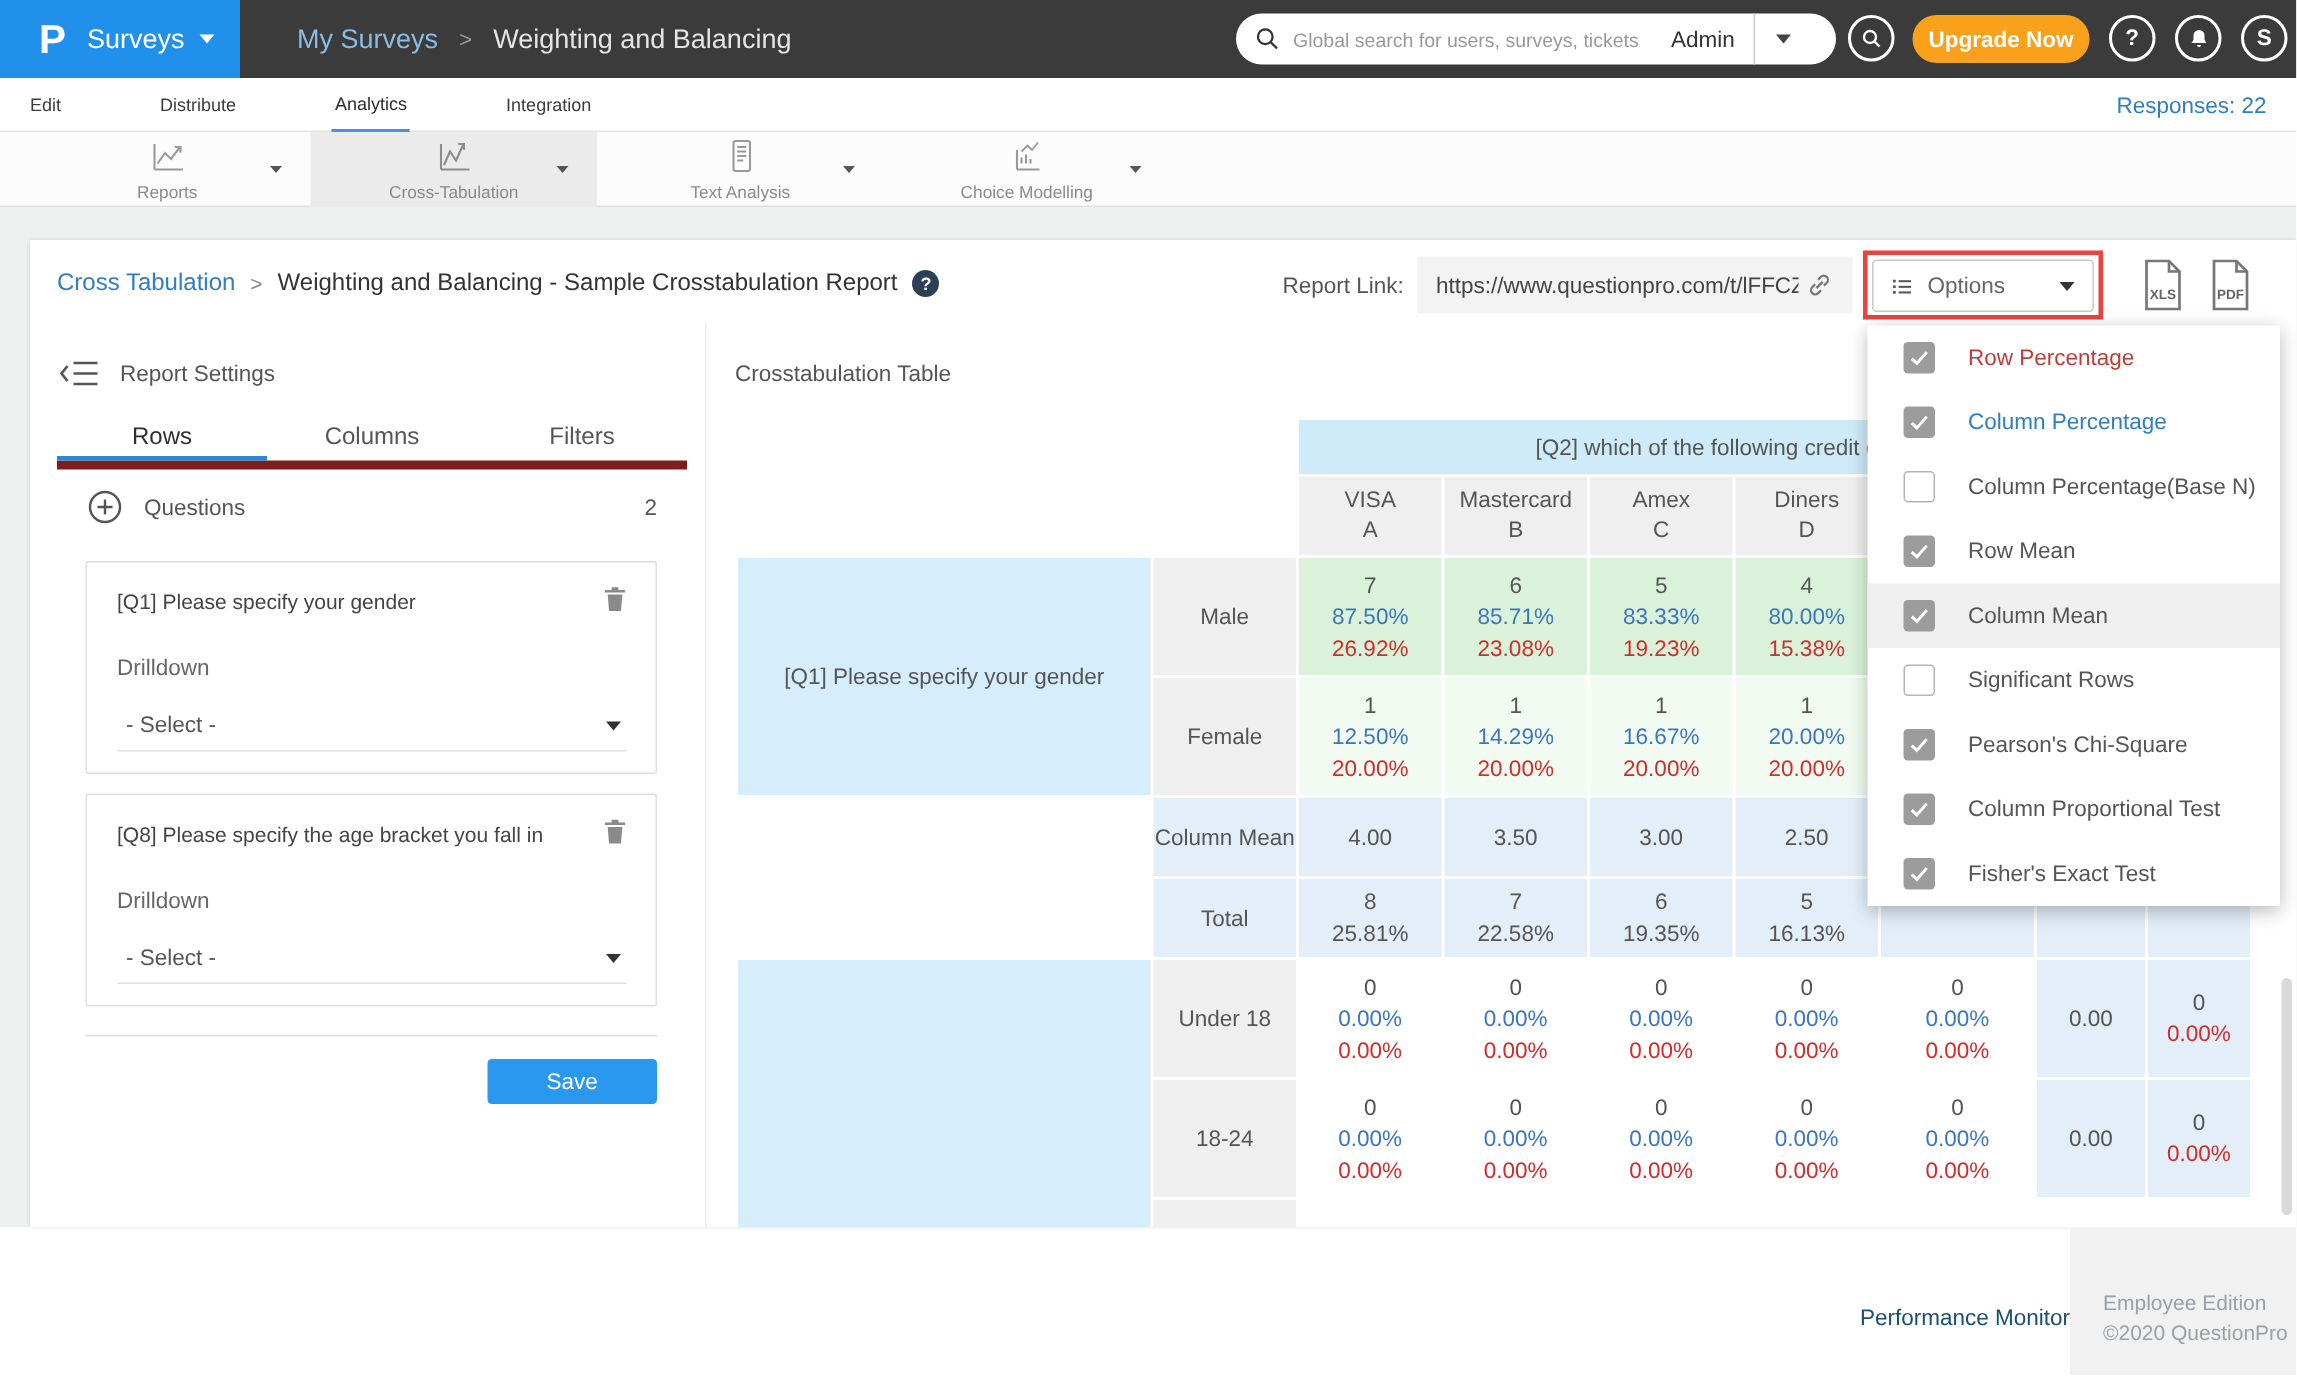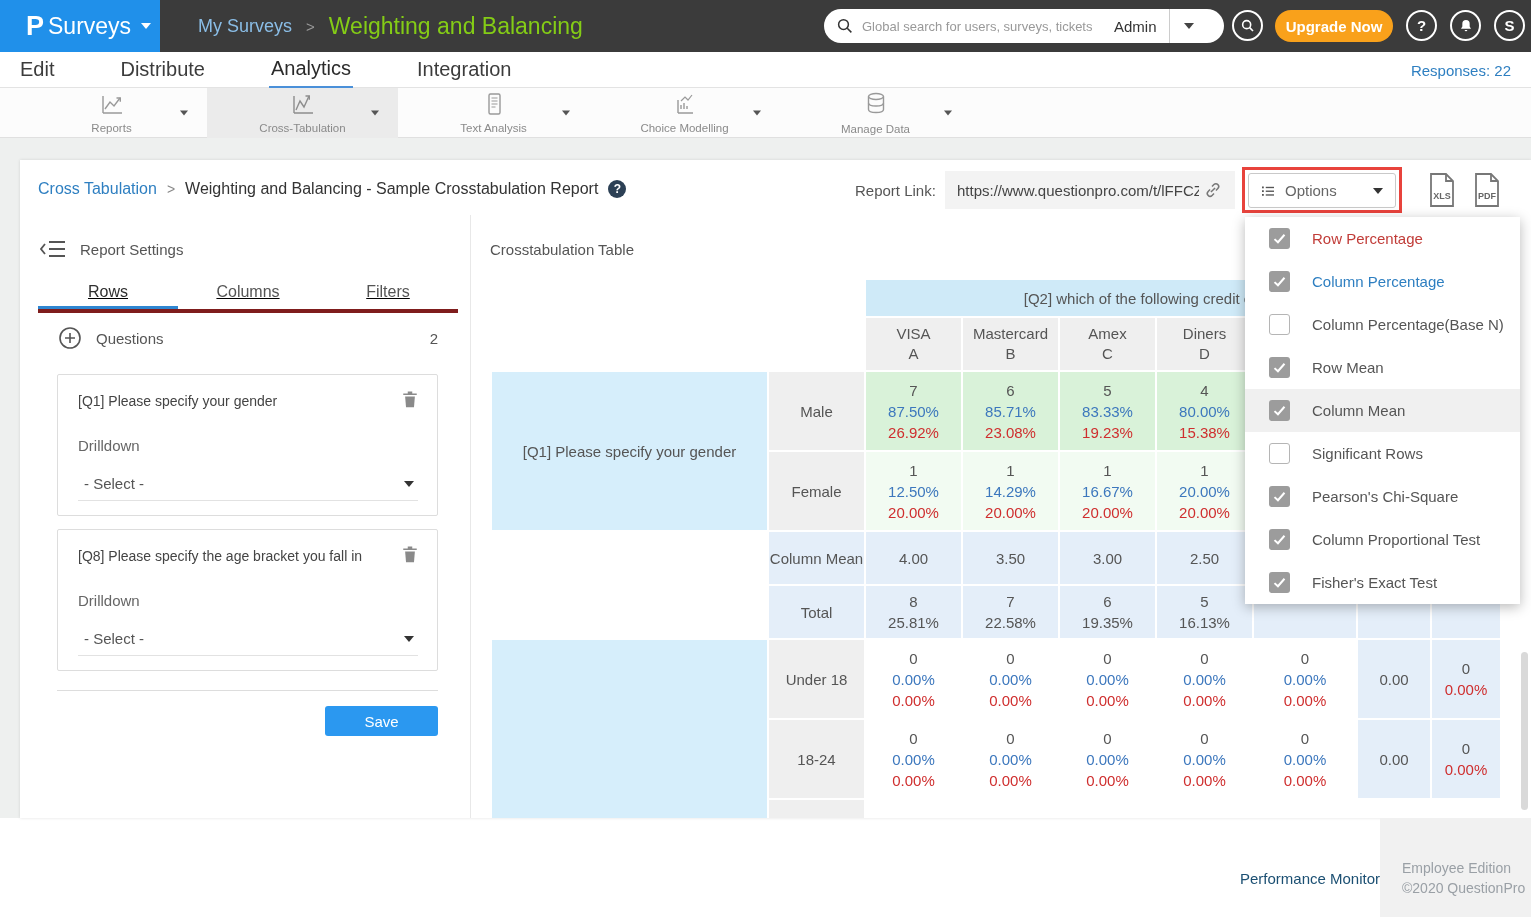--- a/index.html
+++ b/index.html
@@ -3,40 +3,40 @@
 <meta charset="utf-8">
 <style>
   *{box-sizing:border-box;margin:0;padding:0;font-family:"Liberation Sans",sans-serif;}
   html,body{background:#fff;}
   .page{position:relative;width:1531px;height:917px;overflow:hidden;background:#fff;}
 
   
   .topbar{position:absolute;left:0;top:0;width:1531px;height:52px;background:#3b3b3b;}
   .logoblk{position:absolute;left:0;top:0;width:160px;height:52px;background:#2090ea;display:flex;align-items:center;cursor:pointer;}
   .logoP{margin-left:26px;color:#fff;font-size:27px;font-weight:bold;}
-  .logoTxt{margin-left:4px;color:#fff;font-size:23px;}
+  .logoTxt{margin-left:14px;color:#fff;font-size:18px;}
   .caret{width:0;height:0;border-left:5px solid transparent;border-right:5px solid transparent;border-top:6px solid currentColor;display:inline-block;}
   .logoCaret{margin-left:10px;color:#fff;}
   .crumbs{position:absolute;left:198px;top:0;height:52px;display:flex;align-items:center;gap:14px;}
   .crumbLink{color:#8abde6;font-size:18px;cursor:pointer;}
   .crumbSep{color:#9a9a9a;font-size:15px;}
-  .crumbCur{color:#84cc16;font-size:23px;}
+  .crumbCur{color:#e5e5e5;font-size:18px;}
   .searchPill{position:absolute;left:824px;top:9px;width:400px;height:34px;background:#fff;border-radius:17px;display:flex;align-items:center;}
   .searchPill svg{margin-left:12px;}
   .gsearch{border:none;outline:none;background:transparent;width:252px;margin-left:8px;font-size:13px;color:#444;}
   .gsearch::placeholder{color:#999;}
   .scope{font-size:15px;color:#333;cursor:pointer;}
   .pillDivider{width:1px;height:34px;background:#ccc;margin-left:12px;}
   .scopeCaretWrap{width:38px;height:34px;display:flex;align-items:center;justify-content:center;color:#444;cursor:pointer;}
   .circBtn{position:absolute;top:10px;width:31px;height:31px;border:2px solid #fff;border-radius:50%;display:flex;align-items:center;justify-content:center;color:#fff;font-size:15px;font-weight:bold;cursor:pointer;}
   .upgrade{position:absolute;left:1275px;top:10px;width:118px;height:32px;background:#f9a11b;border:none;border-radius:16px;color:#fff;font-size:15px;font-weight:bold;cursor:pointer;}
 
   
   .subnav{position:absolute;left:0;top:52px;width:1531px;height:36px;background:#fff;border-bottom:1px solid #e3e3e3;display:flex;align-items:center;}
-  .subnav .item{font-size:20px;color:#3c3c3c;margin-left:0;cursor:pointer;height:36px;display:flex;align-items:center;padding:0 2px;}
+  .subnav .item{font-size:12px;color:#3c3c3c;margin-left:0;cursor:pointer;height:36px;display:flex;align-items:center;padding:0 2px;}
   .subnav .item.active{color:#2b2b2b;border-bottom:2px solid #4a90d9;}
   .responses{position:absolute;right:20px;top:0;height:36px;display:flex;align-items:center;color:#2e7fc1;font-size:15px;}
 
   
   .toolbar{position:absolute;left:0;top:88px;width:1531px;height:50px;background:#fcfcfc;border-bottom:1px solid #e0e0e0;display:flex;}
   .tool{position:relative;width:191px;height:50px;display:flex;flex-direction:column;align-items:center;justify-content:center;cursor:pointer;}
   .tool.active{background:#ebebeb;}
   .tool .tlabel{font-size:11.5px;color:#8a8a8a;margin-top:2px;}
   .tool .tcaret{position:absolute;right:18px;top:22px;color:#555;transform:scale(.8);}
 
@@ -56,21 +56,21 @@
   .redbox{position:absolute;left:1242px;top:167px;width:160px;height:46px;border:3px solid #e8433c;z-index:40;}
   .optBtn{position:absolute;left:1248px;top:173px;width:148px;height:35px;background:#fff;border:1px solid #c9c9c9;border-radius:3px;display:flex;align-items:center;cursor:pointer;z-index:41;}
   .optBtn .olabel{font-size:15px;color:#666;margin-left:8px;}
   .optBtn .ocaret{margin-left:auto;margin-right:12px;color:#333;}
   .fileIcon{position:absolute;top:172px;cursor:pointer;}
 
   
   .sidebarBorder{position:absolute;left:470px;top:215px;width:1px;height:603px;background:#e8e8e8;}
   .rsHead{position:absolute;left:40px;top:238px;display:flex;align-items:center;gap:14px;}
   .rsTitle{font-size:15px;color:#555;}
-  .tabs{position:absolute;left:38px;top:280px;width:420px;height:33px;border-bottom:4px solid #7f1d1d;display:flex;text-decoration:underline;}
+  .tabs{position:absolute;left:38px;top:280px;width:420px;height:33px;border-bottom:6px solid #7f1d1d;display:flex;}
   .tab{flex:1;text-align:center;font-size:16px;color:#555;cursor:pointer;padding-top:3px;}
   .tab.active{color:#2f2f2f;border-bottom:3px solid #2e86d1;}
   .qRow{position:absolute;left:58px;top:326px;width:380px;display:flex;align-items:center;gap:14px;}
   .qRow .qlabel{font-size:15px;color:#555;}
   .qRow .qcount{margin-left:auto;font-size:15px;color:#555;}
   .qcard{position:absolute;left:57px;width:381px;height:142px;border:1px solid #ddd;border-radius:2px;background:#fff;}
   .qcard .qtext{position:absolute;left:20px;top:18px;font-size:14px;color:#444;width:300px;white-space:nowrap;}
   .qcard .trash{position:absolute;right:18px;top:14px;cursor:pointer;}
   .qcard .drill{position:absolute;left:20px;top:62px;font-size:15px;color:#666;}
   .qcard .sel{position:absolute;left:20px;top:92px;width:340px;height:34px;border-bottom:1px solid #e2e2e2;display:flex;align-items:center;cursor:pointer;}
@@ -200,29 +200,20 @@
           <span class="tlabel">Text Analysis</span>
           <span class="caret tcaret"></span>
         </div>
         <div class="tool">
           <span><svg width="26" height="24" viewBox="0 0 26 24">
               <path d="M6 21V8M6 21h15" stroke="#999" stroke-width="1.4" fill="none"></path>
               <path d="M9 17v-4M12 17v-6M15 17v-3" stroke="#999" stroke-width="1.4"></path>
               <path d="M9 9l4-4 3 3 4-5" stroke="#999" stroke-width="1.2" fill="none"></path>
             </svg></span>
           <span class="tlabel">Choice Modelling</span>
-          <span class="caret tcaret"></span>
-        </div>
-        <div class="tool">
-          <span><svg width="26" height="26" viewBox="0 0 26 26">
-              <ellipse cx="13" cy="5.5" rx="7.5" ry="3" fill="none" stroke="#999" stroke-width="1.4"></ellipse>
-              <path d="M5.5 5.5v13c0 1.7 3.4 3 7.5 3s7.5-1.3 7.5-3v-13" fill="none" stroke="#999" stroke-width="1.4"></path>
-              <path d="M5.5 12c0 1.7 3.4 3 7.5 3s7.5-1.3 7.5-3" fill="none" stroke="#999" stroke-width="1.4"></path>
-            </svg></span>
-          <span class="tlabel">Manage Data</span>
           <span class="caret tcaret"></span>
         </div>
       </div>
   </div>
 
   <div class="grayband"></div>
   <div class="card"></div>
 
   <div class="rcrumb">
     <span class="rcrumbLink">Cross Tabulation</span>

